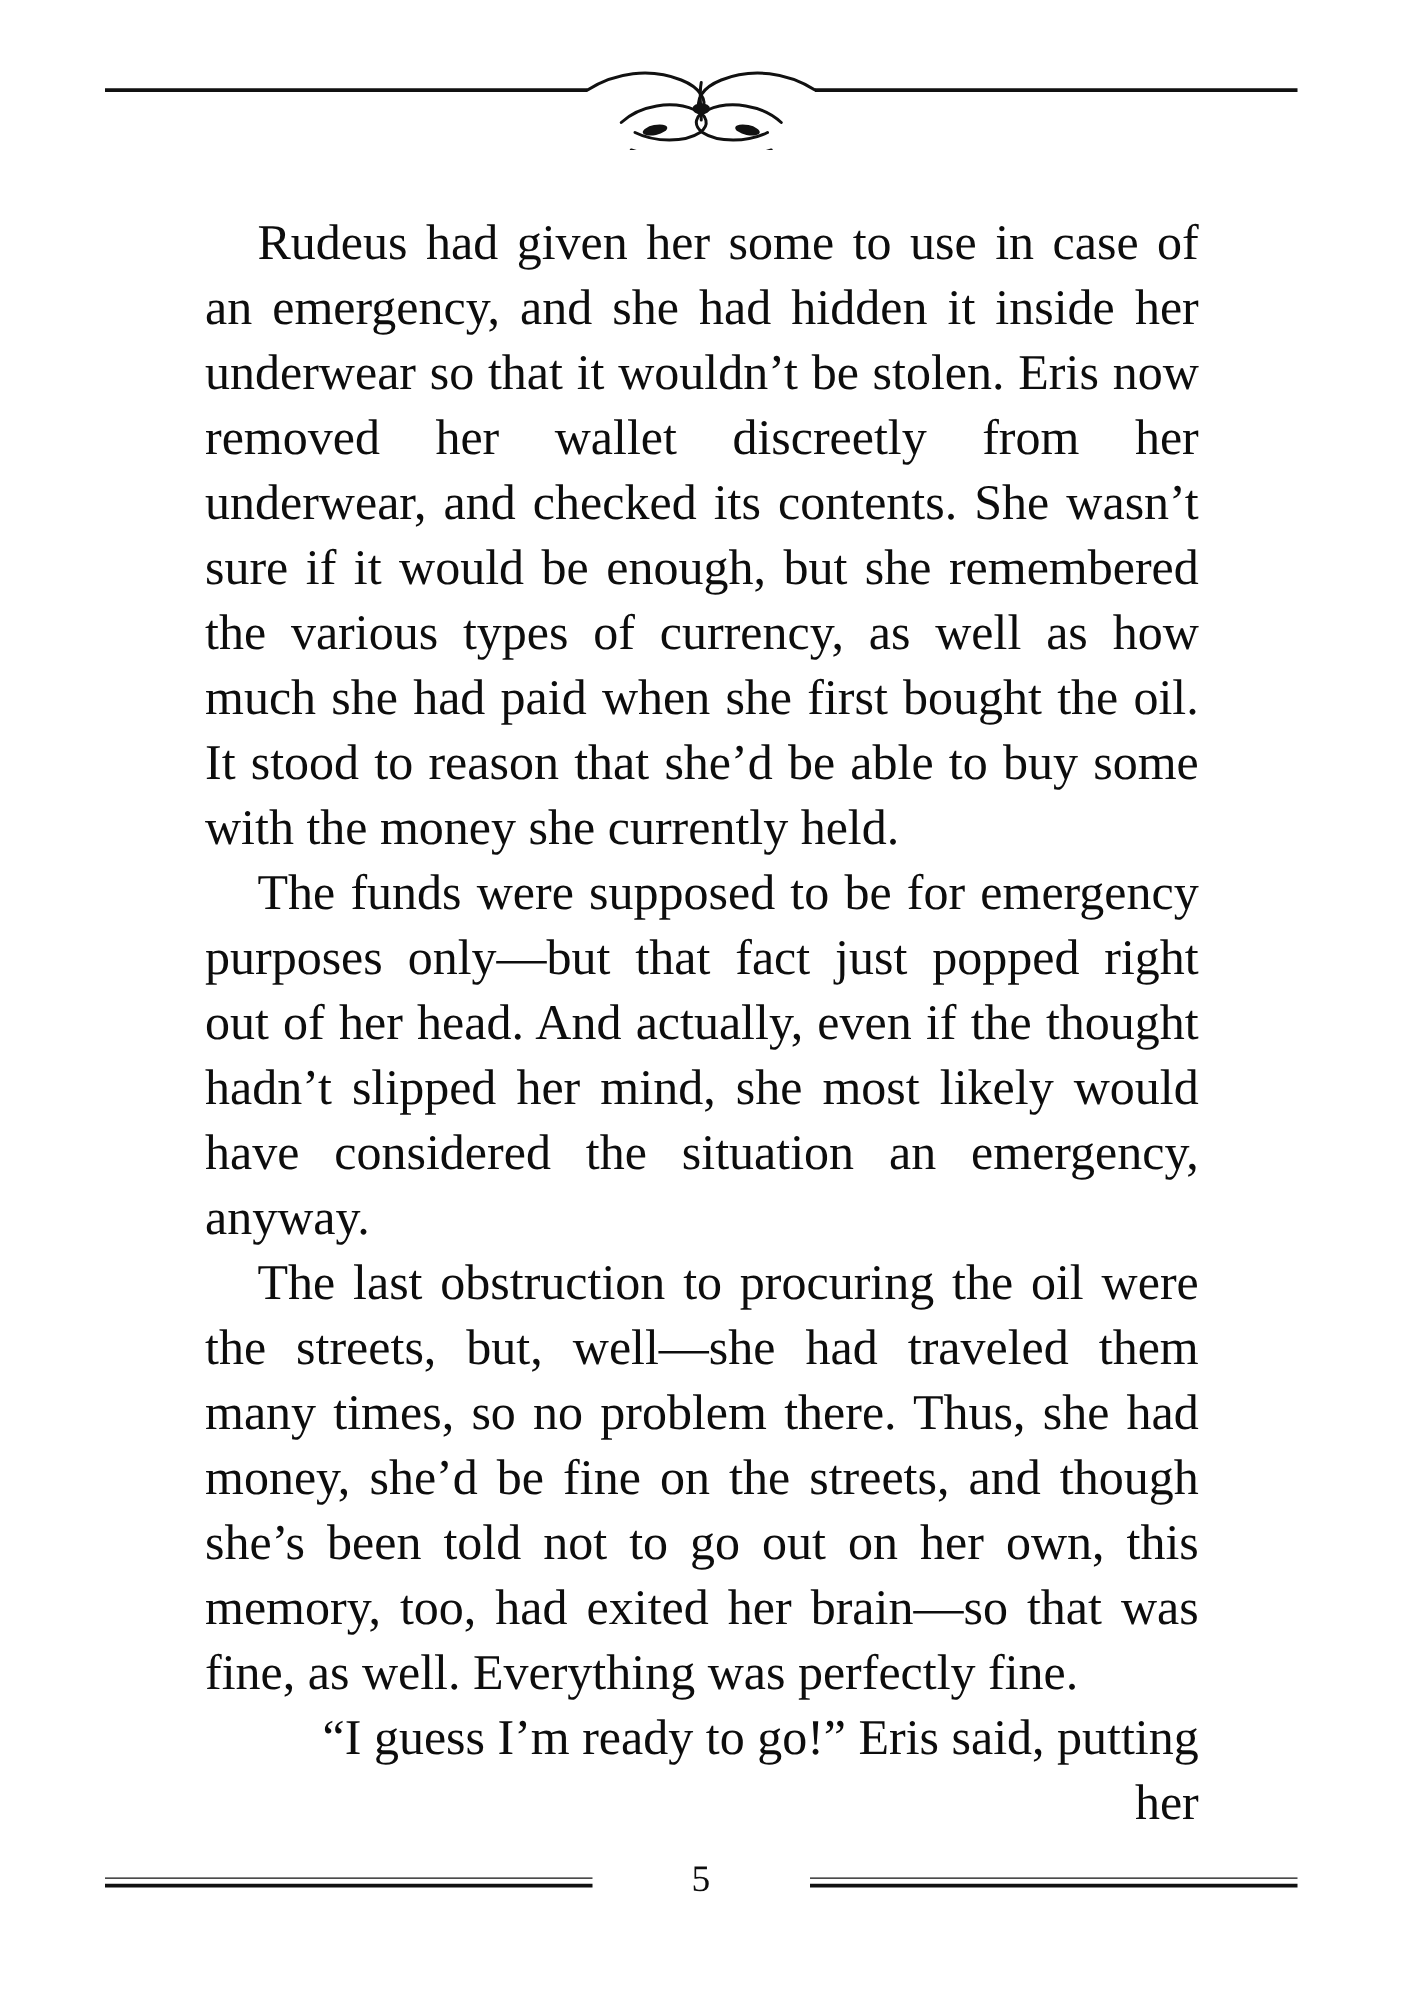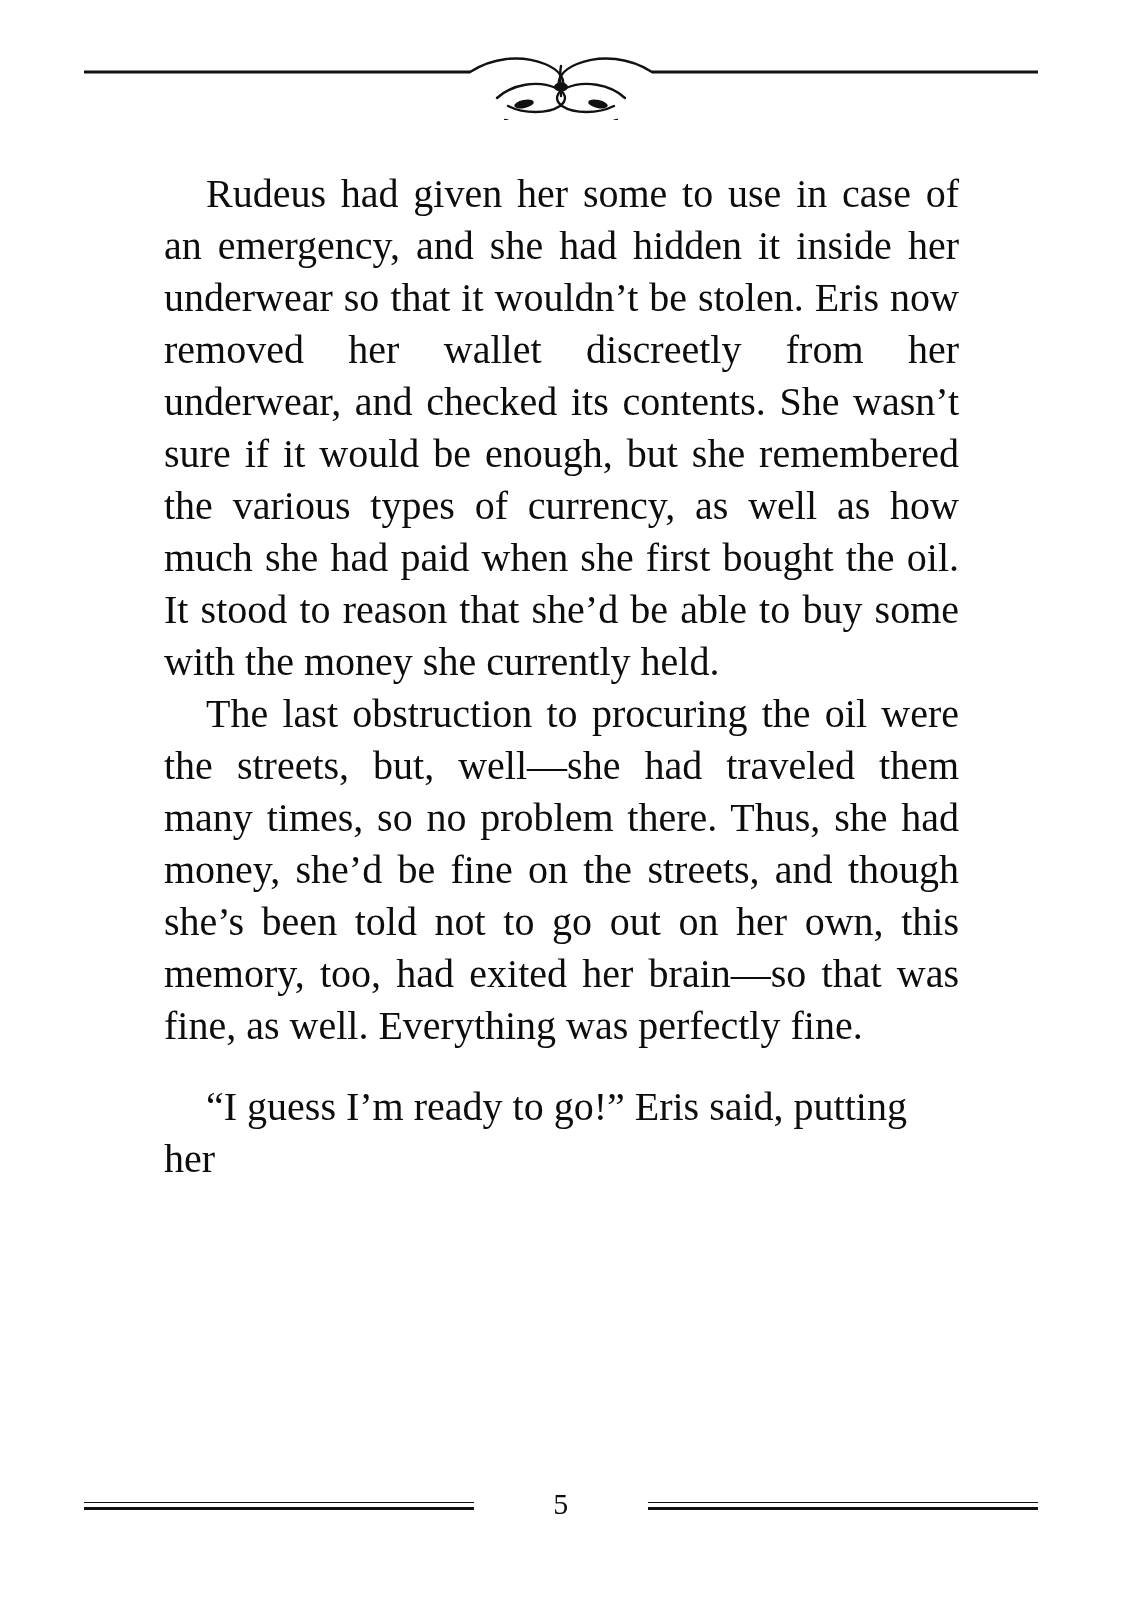--- a/index.html
+++ b/index.html
@@ -46,22 +46,21 @@
   .body-text p {
     margin: 0;
     font-size: 40px;
     line-height: 52px;
     text-align: justify;
     text-justify: inter-word;
     text-indent: 42px;
     hyphens: none;
   }
   .body-text p.last {
-    text-align: left;
-    margin-top: 29px;
+    text-align: right;
   }
 
   
   .footer {
     position: absolute;
     bottom: 72px;
     left: 0;
     width: 1122px;
     height: 48px;
   }
@@ -131,20 +130,21 @@
       <g fill="#111">
         <ellipse cx="561" cy="47" rx="7" ry="4.5"></ellipse>
         <ellipse cx="524" cy="64" rx="10" ry="4" transform="rotate(-12 524 64)"></ellipse>
         <ellipse cx="598" cy="64" rx="10" ry="4" transform="rotate(12 598 64)"></ellipse>
       </g>
     </svg>
   </div>
 
   <div class="body-text">
     <p>Rudeus had given her some to use in case of an emergency, and she had hidden it inside her underwear so that it wouldn’t be stolen. Eris now removed her wallet discreetly from her underwear, and checked its contents. She wasn’t sure if it would be enough, but she remembered the various types of currency, as well as how much she had paid when she first bought the oil. It stood to reason that she’d be able to buy some with the money she currently held.</p>
+    <p>The funds were supposed to be for emergency purposes only—but that fact just popped right out of her head. And actually, even if the thought hadn’t slipped her mind, she most likely would have considered the situation an emergency, anyway.</p>
     <p>The last obstruction to procuring the oil were the streets, but, well—she had traveled them many times, so no problem there. Thus, she had money, she’d be fine on the streets, and though she’s been told not to go out on her own, this memory, too, had exited her brain—so that was fine, as well. Everything was perfectly fine.</p>
     <p class="last">“I guess I’m ready to go!” Eris said, putting her</p>
   </div>
 
   <div class="footer">
     <div class="footer-inner">
       <div class="footer-rule rule-left">
         <div class="thin"></div>
         <div class="thick"></div>
       </div>

